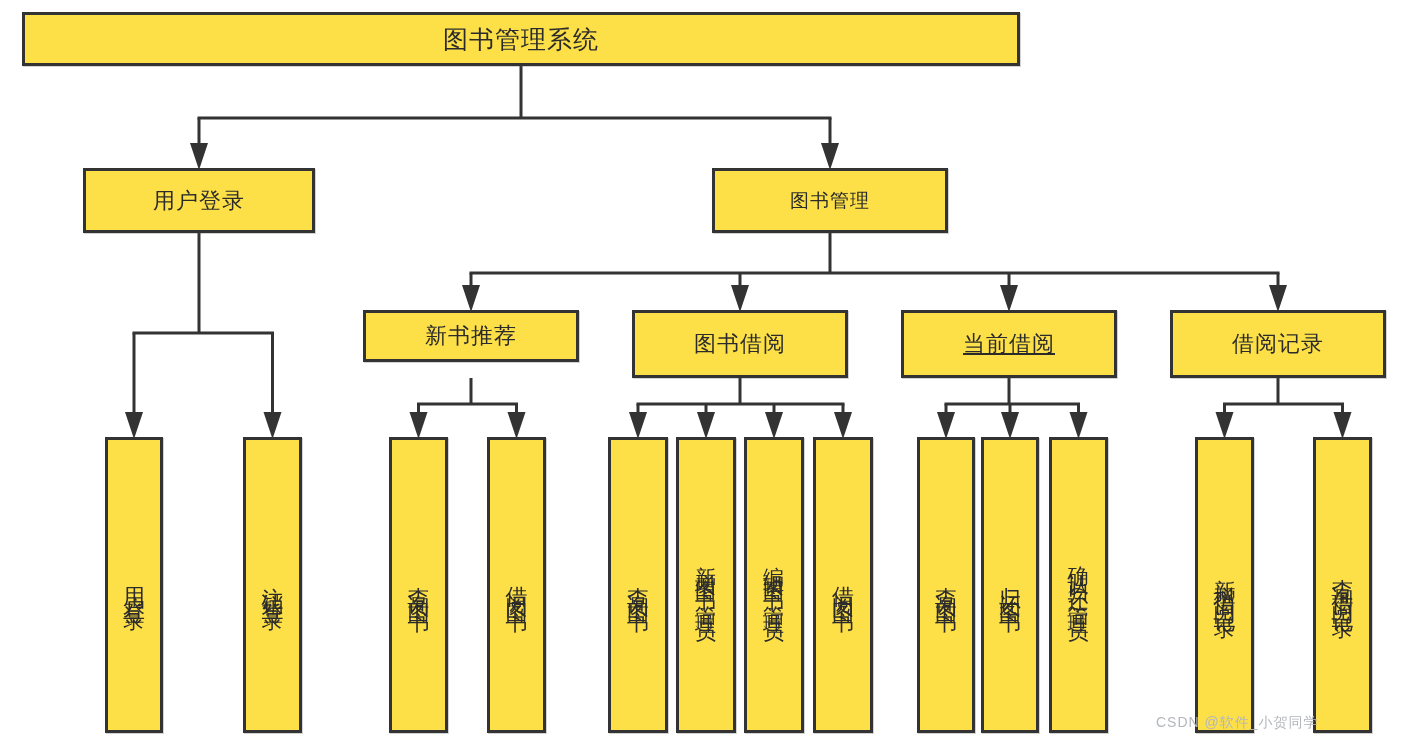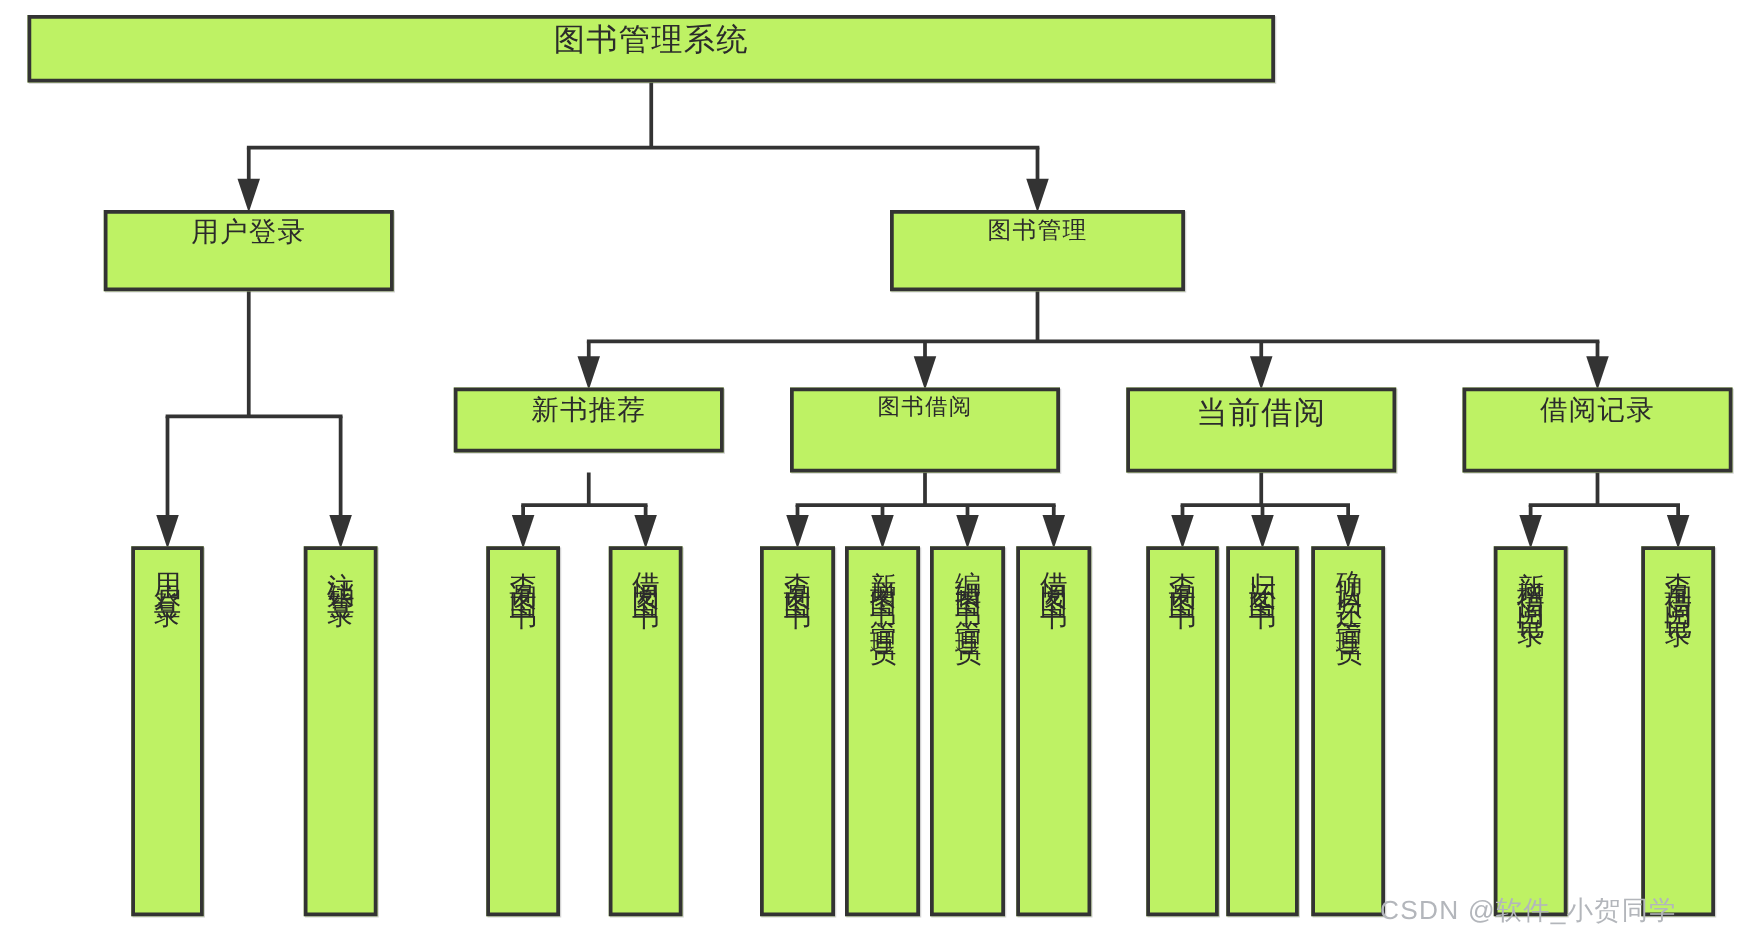--- a/index.html
+++ b/index.html
@@ -19,44 +19,45 @@
     position: absolute;
     left: 0;
     top: 0;
     width: 1405px;
     height: 747px;
     z-index: 1;
   }
   .node {
     position: absolute;
     box-sizing: border-box;
-    background: #bef264;
+    background: #fde047;
     border: 3px solid #333333;
     color: #2b2b2b;
     display: flex;
+    align-items: center;
     justify-content: center;
     z-index: 2;
     box-shadow: 1px 1px 0 rgba(80,80,80,0.25);
   }
   .node .label {
     white-space: nowrap;
     letter-spacing: 1px;
   }
   .node.vertical .label {
     writing-mode: vertical-rl;
     text-orientation: mixed;
     letter-spacing: 8px;
     white-space: normal;
     line-height: 1;
   }
   .watermark {
     position: absolute;
-    left: 1104px;
+    left: 1156px;
     top: 714px;
-    font-size: 21px;
+    font-size: 14px;
     color: #b3b6bb;
     letter-spacing: 1px;
     z-index: 5;
     white-space: nowrap;
   }
 </style>
 </head>
 <body>
 
 <div id="canvas">
@@ -122,24 +123,24 @@
     <div class="node" style="left: 83px; top: 168px; width: 232px; height: 65px;">
       <span class="label" style="font-size: 22px;">用户登录</span>
     </div>
     <div class="node" style="left: 712px; top: 168px; width: 236px; height: 65px;">
       <span class="label" style="font-size: 19px;">图书管理</span>
     </div>
     <div class="node" style="left: 363px; top: 310px; width: 216px; height: 52px;">
       <span class="label" style="font-size: 22px;">新书推荐</span>
     </div>
     <div class="node" style="left: 632px; top: 310px; width: 216px; height: 68px;">
-      <span class="label" style="font-size: 18px;">图书借阅</span>
+      <span class="label" style="font-size: 22px;">图书借阅</span>
     </div>
     <div class="node" style="left: 901px; top: 310px; width: 216px; height: 68px;">
-      <span class="label" style="font-size: 25px;">当前借阅</span>
+      <span class="label" style="font-size: 22px; text-decoration: underline;">当前借阅</span>
     </div>
     <div class="node" style="left: 1170px; top: 310px; width: 216px; height: 68px;">
       <span class="label" style="font-size: 22px;">借阅记录</span>
     </div>
     <div class="node vertical" style="left: 105px; top: 437px; width: 58px; height: 296px;">
       <span class="label" style="font-size: 22px;">用户登录</span>
     </div>
     <div class="node vertical" style="left: 243px; top: 437px; width: 59px; height: 296px;">
       <span class="label" style="font-size: 22px;">注销登录</span>
     </div>

